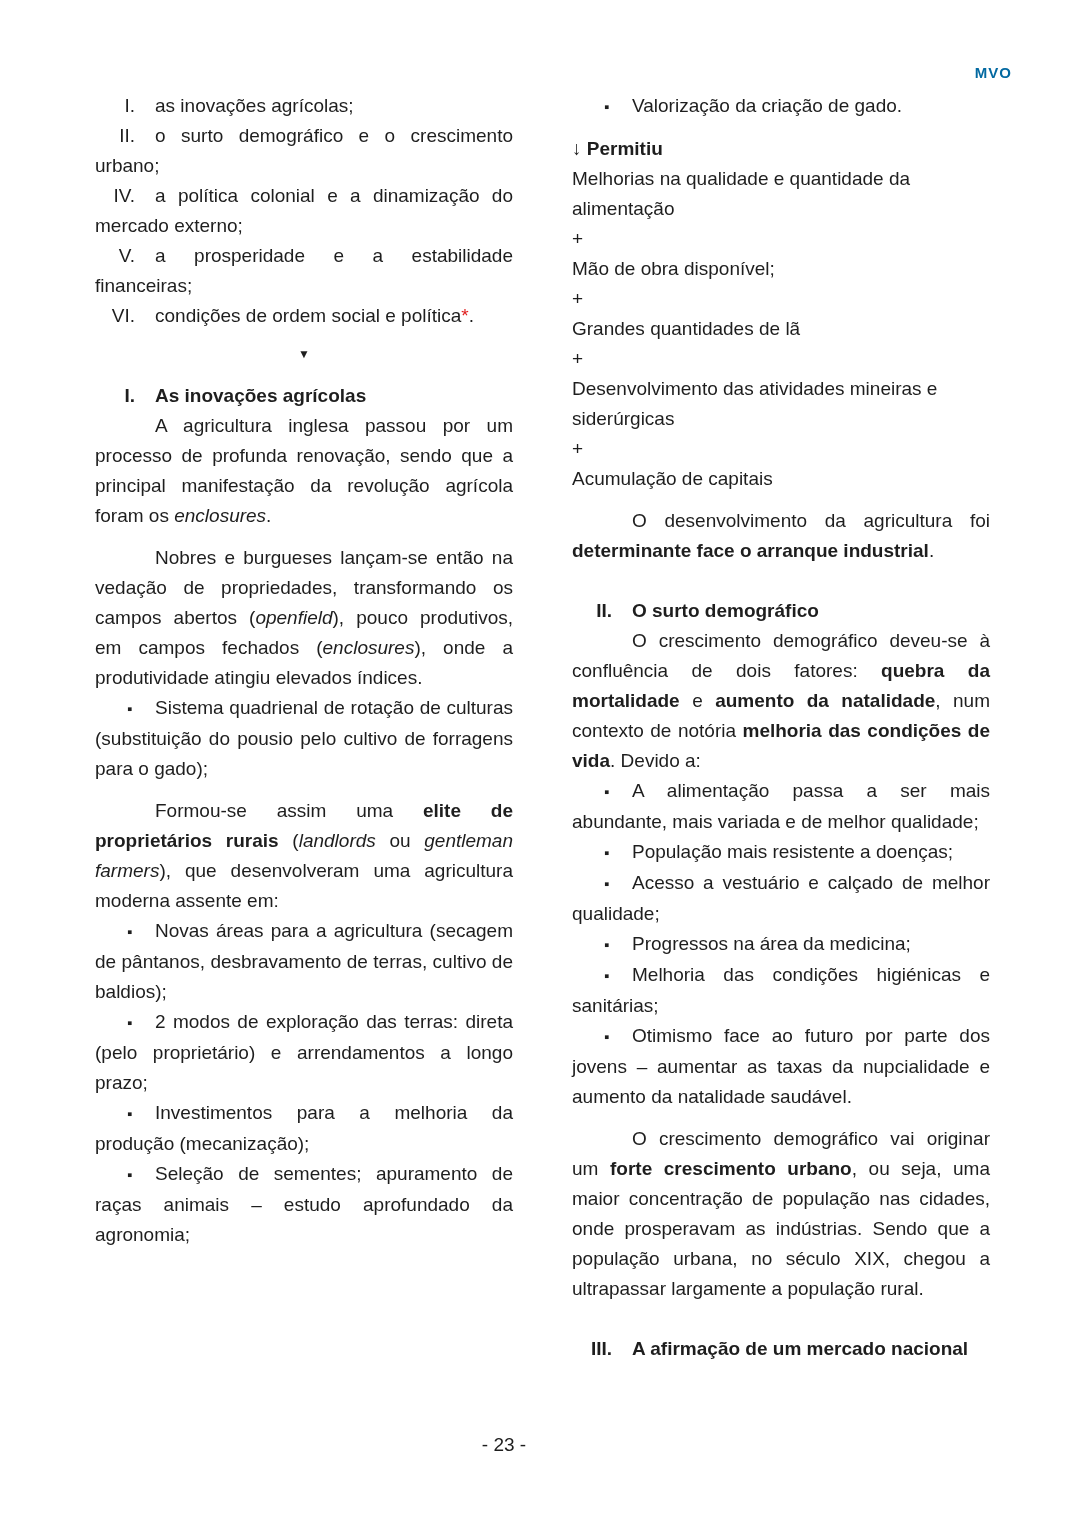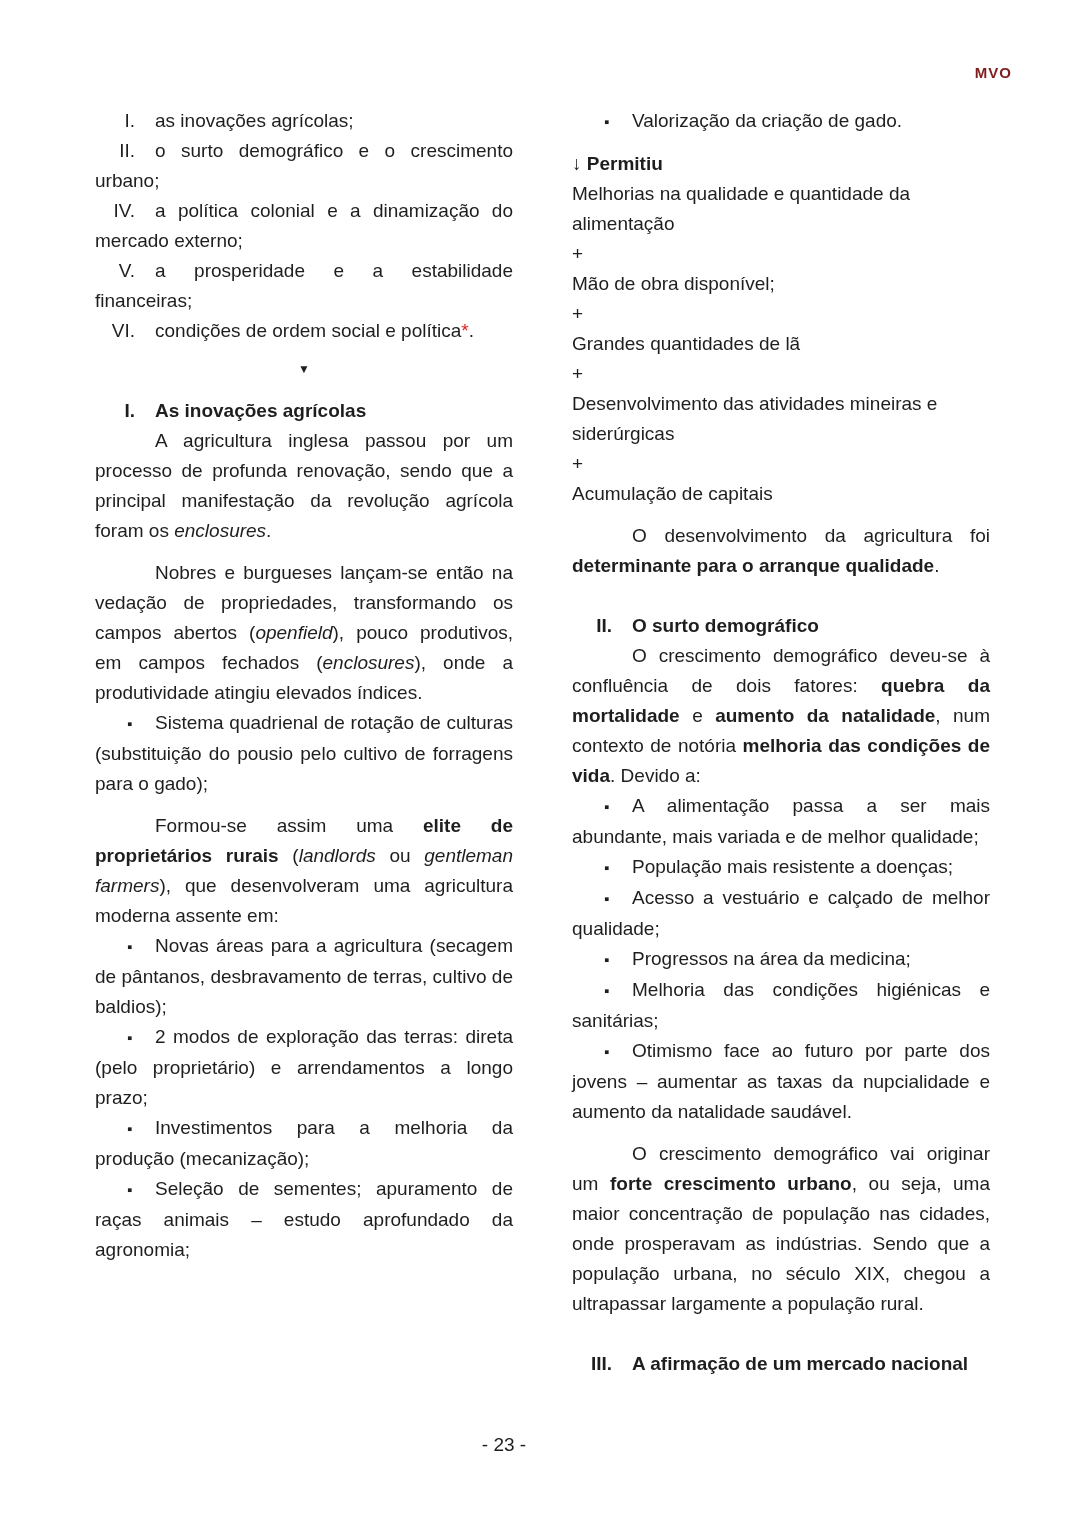--- a/index.html
+++ b/index.html
@@ -11,25 +11,25 @@
     line-height: 30px;
     color: #1e1e1e;
     position: relative;
     overflow: hidden;
   }
   .page { position: absolute; inset: 0; background: #ffffff; }
 
   .watermark {
     position: absolute; top: 58px; right: 68px;
     font-size: 15px; font-weight: 700; letter-spacing: 1px;
-    color: #7f1d1d;
+    color: #0369a1;
   }
 
   .col {
-    position: absolute; top: 106px; width: 418px;
+    position: absolute; top: 91px; width: 418px;
     text-align: justify;
   }
   .col-left  { left: 95px; }
   .col-right { left: 572px; }
 
   .block { margin: 0; }
 
   
   .list-item, .heading { text-indent: 0; }
   .num {
@@ -94,21 +94,21 @@
       <div class="block center gap-sm bold"><span class="b">↓ Permitiu</span></div>
       <div class="block center"><span>Melhorias na qualidade e quantidade da alimentação</span></div>
       <div class="block center"><span>+</span></div>
       <div class="block center"><span>Mão de obra disponível;</span></div>
       <div class="block center"><span>+</span></div>
       <div class="block center"><span>Grandes quantidades de lã</span></div>
       <div class="block center"><span>+</span></div>
       <div class="block center"><span>Desenvolvimento das atividades mineiras e siderúrgicas</span></div>
       <div class="block center"><span>+</span></div>
       <div class="block center"><span>Acumulação de capitais</span></div>
-      <div class="block para gap-sm"><span>O desenvolvimento da agricultura foi </span><span class="b">determinante para o arranque qualidade</span><span>.</span></div>
+      <div class="block para gap-sm"><span>O desenvolvimento da agricultura foi </span><span class="b">determinante face o arranque industrial</span><span>.</span></div>
       <div class="block heading gap-lg"><span class="num">II.</span><span class="numgap"></span><span>O surto demográfico</span></div>
       <div class="block para"><span>O crescimento demográfico deveu-se à confluência de dois fatores: </span><span class="b">quebra da mortalidade</span><span> e </span><span class="b">aumento da natalidade</span><span>, num contexto de notória </span><span class="b">melhoria das condições de vida</span><span>. Devido a:</span></div>
       <div class="block bullet"><span class="bul">▪</span><span>A alimentação passa a ser mais abundante, mais variada e de melhor qualidade;</span></div>
       <div class="block bullet"><span class="bul">▪</span><span>População mais resistente a doenças;</span></div>
       <div class="block bullet"><span class="bul">▪</span><span>Acesso a vestuário e calçado de melhor qualidade;</span></div>
       <div class="block bullet"><span class="bul">▪</span><span>Progressos na área da medicina;</span></div>
       <div class="block bullet"><span class="bul">▪</span><span>Melhoria das condições higiénicas e sanitárias;</span></div>
       <div class="block bullet"><span class="bul">▪</span><span>Otimismo face ao futuro por parte dos jovens – aumentar as taxas da nupcialidade e aumento da natalidade saudável.</span></div>
       <div class="block para gap-sm"><span>O crescimento demográfico vai originar um </span><span class="b">forte crescimento urbano</span><span>, ou seja, uma maior concentração de população nas cidades, onde prosperavam as indústrias. Sendo que a população urbana, no século XIX, chegou a ultrapassar largamente a população rural.</span></div>
       <div class="block heading gap-lg"><span class="num">III.</span><span class="numgap"></span><span>A afirmação de um mercado nacional</span></div>

